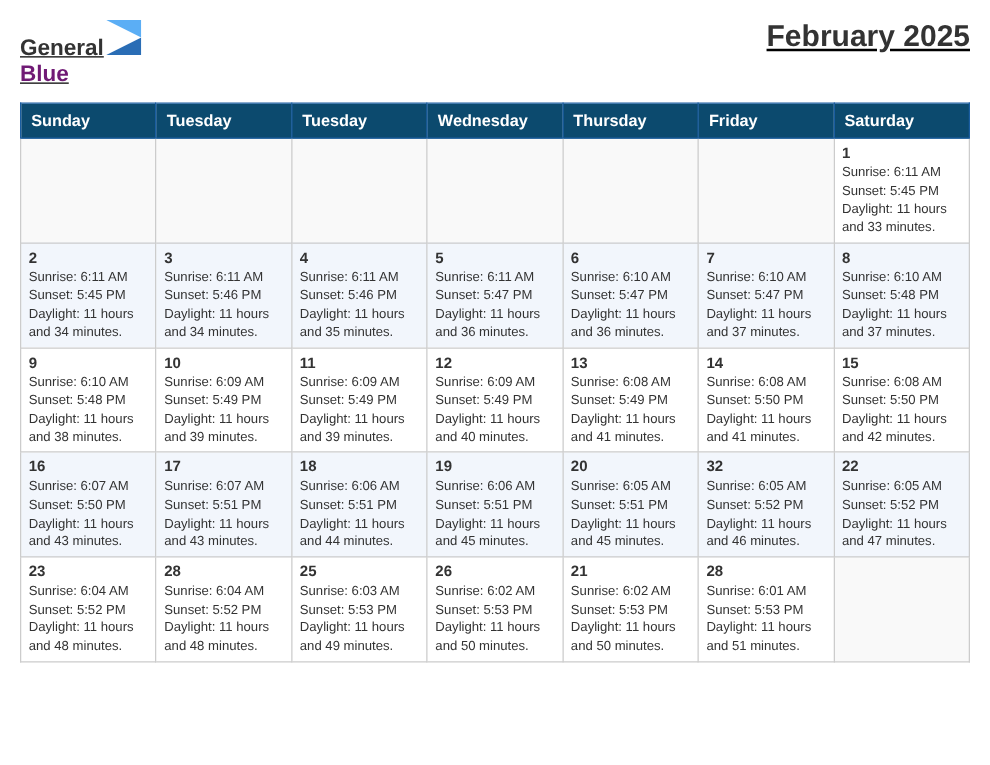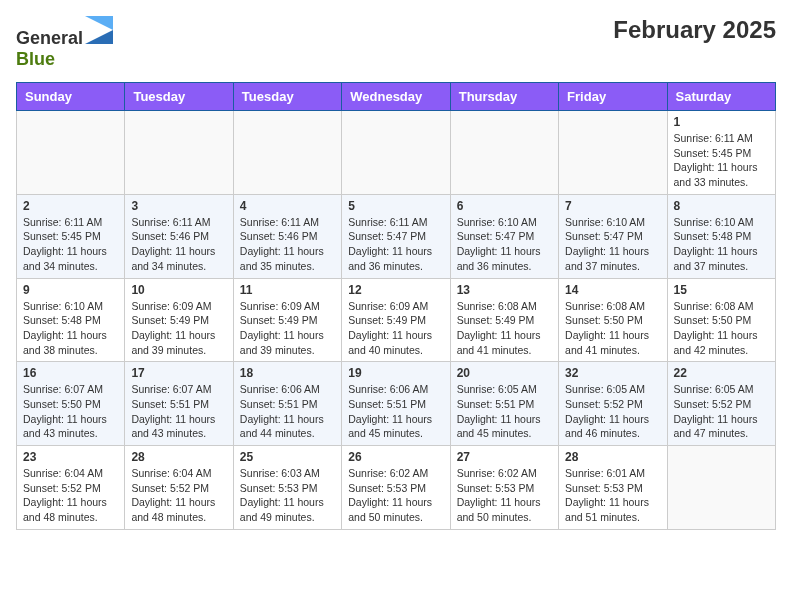--- a/index.html
+++ b/index.html
@@ -8,20 +8,21 @@
       background: #fff;
       width: 792px;
       min-height: 612px;
       padding: 16px;
     }
     .header {
       display: flex;
       justify-content: space-between;
       align-items: flex-start;
       margin-bottom: 12px;
+      text-decoration: underline;
     }
     .logo {
       display: flex;
       align-items: center;
     }
     .logo-icon {
       width: 28px;
       height: 28px;
       margin-left: 2px;
     }
@@ -36,21 +37,21 @@
     .location {
       font-size: 14px;
       color: #555;
     }
     .calendar {
       width: 100%;
       border-collapse: collapse;
       border: 1px solid #ccc;
     }
     .calendar th {
-      background-color: #8b5cf6;
+      background-color: #0c4a6e;
       color: #fff;
       text-align: left;
       padding: 6px 8px;
       font-size: 13px;
       border: 1px solid #1a5da0;
     }
     .calendar td {
       vertical-align: top;
       padding: 4px 6px;
       border: 1px solid #ccc;
@@ -80,21 +81,21 @@
 </head>
 <body>
 
 <div class="header">
   <div class="logo">
     <span>
       <span style="font-size:18px;font-weight:bold;color:#333;">General</span><svg class="logo-icon" viewBox="0 0 28 28" xmlns="http://www.w3.org/2000/svg">
           <polygon points="0,28 28,14 28,28" fill="#2a6db5"></polygon>
           <polygon points="0,0 28,0 28,14" fill="#5baef5"></polygon>
         </svg><br>
-      <span style="font-size:18px;font-weight:bold;color:#4d7c0f;margin-left:0;">Blue</span>
+      <span style="font-size:18px;font-weight:bold;color:#701a75;margin-left:0;">Blue</span>
     </span>
   </div>
   <div class="title-block">
     <div class="month-year">February 2025</div>
   </div>
 </div>
 
 <table class="calendar">
   <thead>
     <tr>
@@ -221,21 +222,21 @@
         </td>
         <td>
           <div class="day-number">25</div>
           <div class="day-info">Sunrise: 6:03 AM<br>Sunset: 5:53 PM<br>Daylight: 11 hours and 49 minutes.</div>
         </td>
         <td>
           <div class="day-number">26</div>
           <div class="day-info">Sunrise: 6:02 AM<br>Sunset: 5:53 PM<br>Daylight: 11 hours and 50 minutes.</div>
         </td>
         <td>
-          <div class="day-number">27</div>
+          <div class="day-number">21</div>
           <div class="day-info">Sunrise: 6:02 AM<br>Sunset: 5:53 PM<br>Daylight: 11 hours and 50 minutes.</div>
         </td>
         <td>
           <div class="day-number">28</div>
           <div class="day-info">Sunrise: 6:01 AM<br>Sunset: 5:53 PM<br>Daylight: 11 hours and 51 minutes.</div>
         </td>
         <td class="empty"></td>
       </tr>
     </tbody>
 </table>

